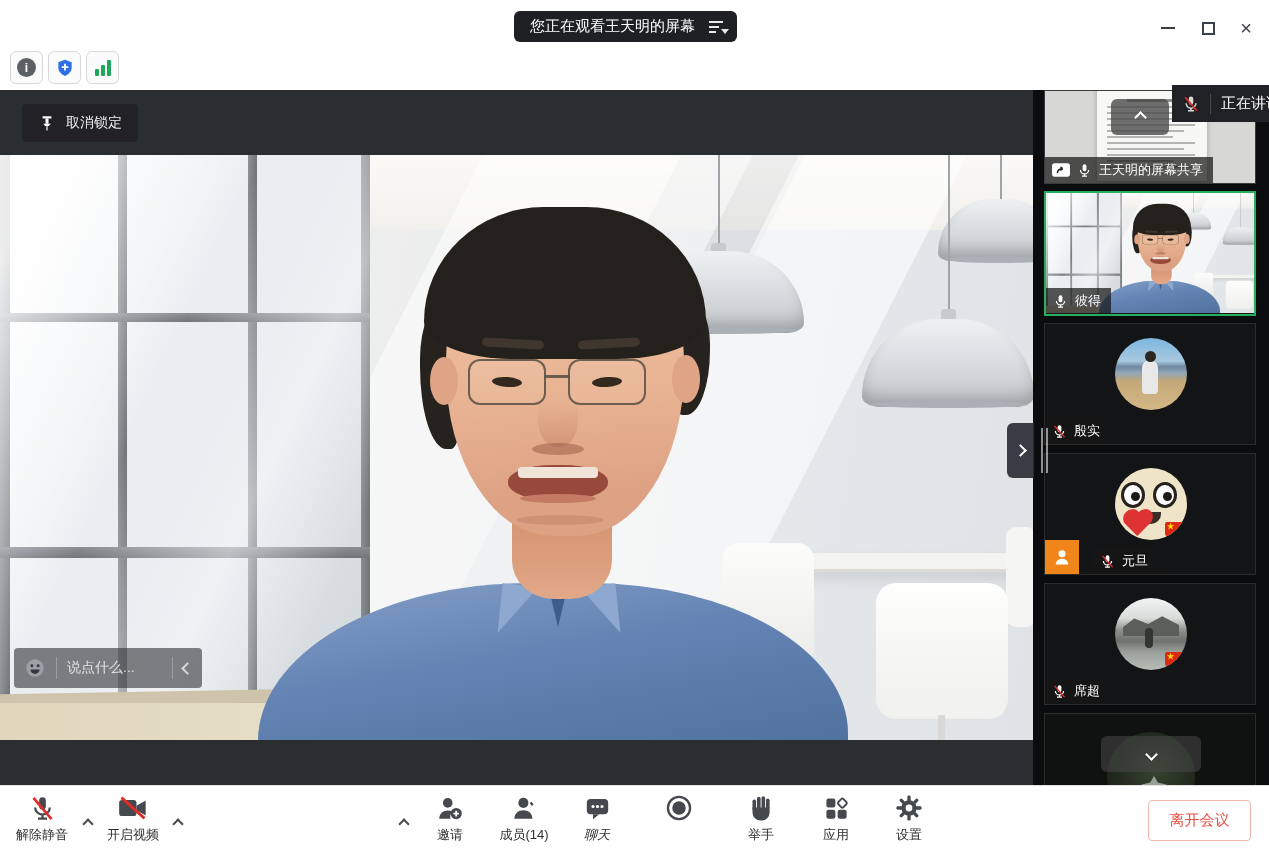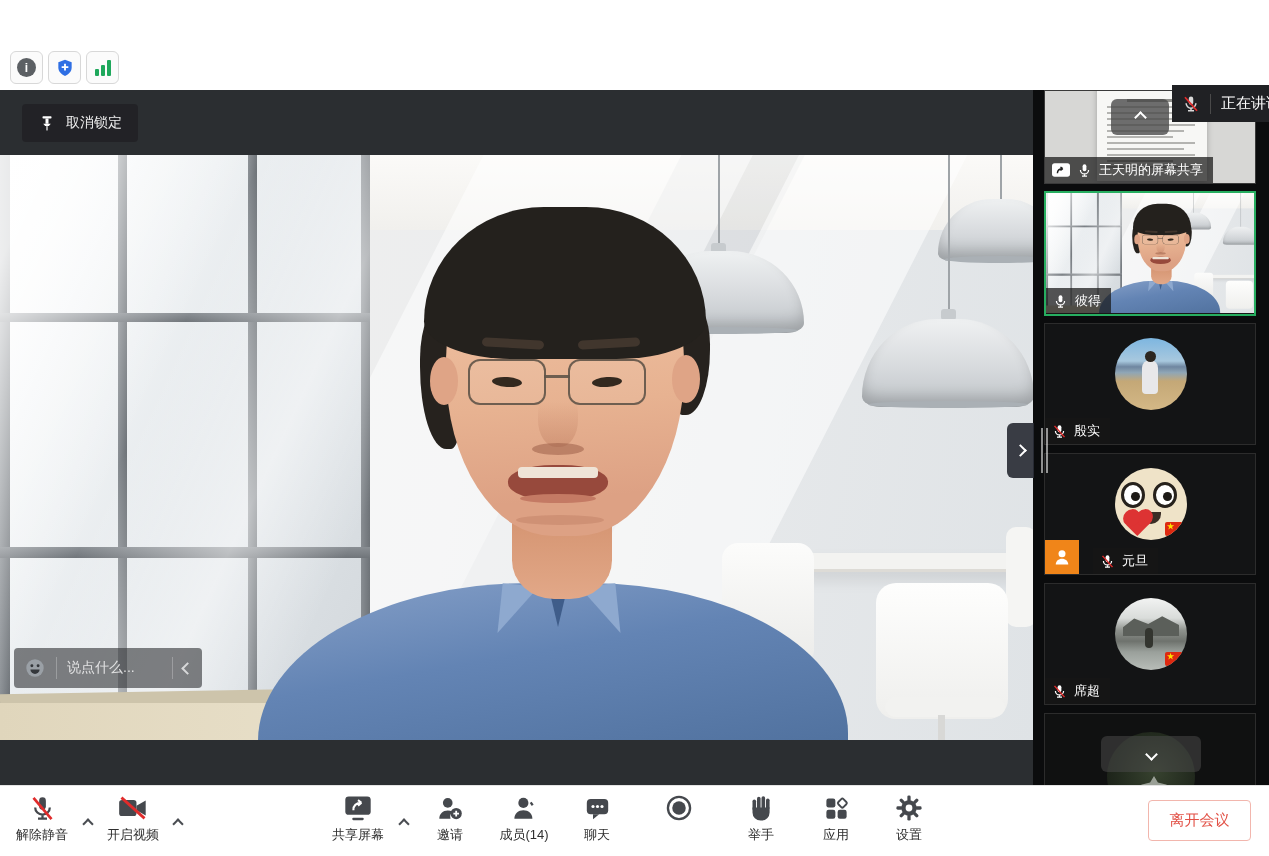--- a/index.html
+++ b/index.html
@@ -217,20 +217,40 @@
     border:1px solid #f2b6ad; border-radius:4px; color:#e25045; font-size:15px;
     display:flex; align-items:center; justify-content:center; }
   svg { display:block; }
 </style>
 </head>
 <body>
 
 <div id="canvas">
 
 
+  <div class="titlebar">
+    <div class="tooltip">
+      <span class="tooltip-text">您正在观看王天明的屏幕</span>
+      <span class="menu-lines">
+          <i></i>
+          <i></i>
+          <i></i>
+          <span class="menu-caret"></span>
+        </span>
+    </div>
+    <div class="win-btn wb-min">
+        <span class="glyph-min"></span>
+      </div>
+    <div class="win-btn wb-max">
+        <span class="glyph-max"></span>
+      </div>
+    <div class="win-btn wb-close">
+        <span class="glyph-close">×</span>
+      </div>
+  </div>
 
   <div class="toolbar-top">
     <div class="sq-btn" style="left:10px;">
       <span class="info-circle">i</span>
     </div>
     <div class="sq-btn" style="left:48px;">
       <svg width="20" height="20" viewBox="0 0 24 24">
         <path d="M12 2l8 3v6.2c0 5-3.4 8.6-8 10.3-4.6-1.7-8-5.3-8-10.3V5z" fill="#2f6fe4"></path>
         <path d="M12 7v8M8 11h8" stroke="#fff" stroke-width="2.2"></path>
       </svg>
@@ -550,30 +570,20 @@
         <svg width="30" height="26" viewBox="0 0 26 22">
           <rect x="1" y="4" width="15" height="14" rx="2.5" fill="#45484d"></rect>
           <path d="M16 9l8-4.5v13L16 13z" fill="#45484d"></path>
           <path d="M3 2l20 18" stroke="#e02b2b" stroke-width="2.4"></path>
         </svg>
       </div>
       <span class="bb-label">开启视频</span>
     </div>
     <span class="bb-caret" style="left:178px;"><span class="chev-dark"></span></span>
 
-    <div class="bb-item" style="left:358px;">
-      <div class="bb-icon">
-        <svg width="30" height="27" viewBox="0 0 26 23">
-          <rect x="2" y="1" width="22" height="16" rx="3" fill="#45484d"></rect>
-          <path d="M9 13c0-4 2.5-6.5 7-6.5M16 6.5l-3-2.2M16 6.5L13 9" stroke="#fff" stroke-width="1.8" fill="none"></path>
-          <rect x="8" y="19.5" width="10" height="2.2" rx="1" fill="#45484d"></rect>
-        </svg>
-      </div>
-      <span class="bb-label">共享屏幕</span>
-    </div>
     <span class="bb-caret" style="left:404px;"><span class="chev-dark"></span></span>
 
     <div class="bb-item" style="left:450px;">
       <div class="bb-icon">
         <svg width="28" height="27" viewBox="0 0 24 24">
           <circle cx="10" cy="7" r="4.3" fill="#45484d"></circle>
           <path d="M2.5 21c0-4.4 3.3-7.3 7.5-7.3 1.6 0 3 .4 4.2 1.1a6 6 0 0 0-1.7 6.2z" fill="#45484d"></path>
           <circle cx="17.5" cy="16.5" r="5" fill="#45484d"></circle>
           <path d="M17.5 14v5M15 16.5h5" stroke="#fff" stroke-width="1.6"></path>
         </svg>
@@ -585,21 +595,21 @@
       <div class="bb-icon">
         <svg width="27" height="27" viewBox="0 0 24 24">
           <circle cx="11" cy="7" r="4.5" fill="#45484d"></circle>
           <path d="M3 21c0-4.6 3.5-7.5 8-7.5s8 2.9 8 7.5z" fill="#45484d"></path>
           <path d="M17.5 6.5l1.8 2.6" stroke="#45484d" stroke-width="2" fill="none"></path>
         </svg>
       </div>
       <span class="bb-label">成员(14)</span>
     </div>
 
-    <div class="bb-item" style="left:597px;">
+    <div class="bb-item" style="left:597px;font-style:italic;">
       <div class="bb-icon">
         <svg width="27" height="27" viewBox="0 0 24 24">
           <rect x="2.5" y="3.5" width="19" height="13.5" rx="3.5" fill="#45484d"></rect>
           <path d="M8 17v4.5l5.5-4.5z" fill="#45484d"></path>
           <circle cx="8" cy="10.2" r="1.4" fill="#fff"></circle>
             <circle cx="12" cy="10.2" r="1.4" fill="#fff"></circle>
             <circle cx="16" cy="10.2" r="1.4" fill="#fff"></circle>
         </svg>
       </div>
       <span class="bb-label">聊天</span>

